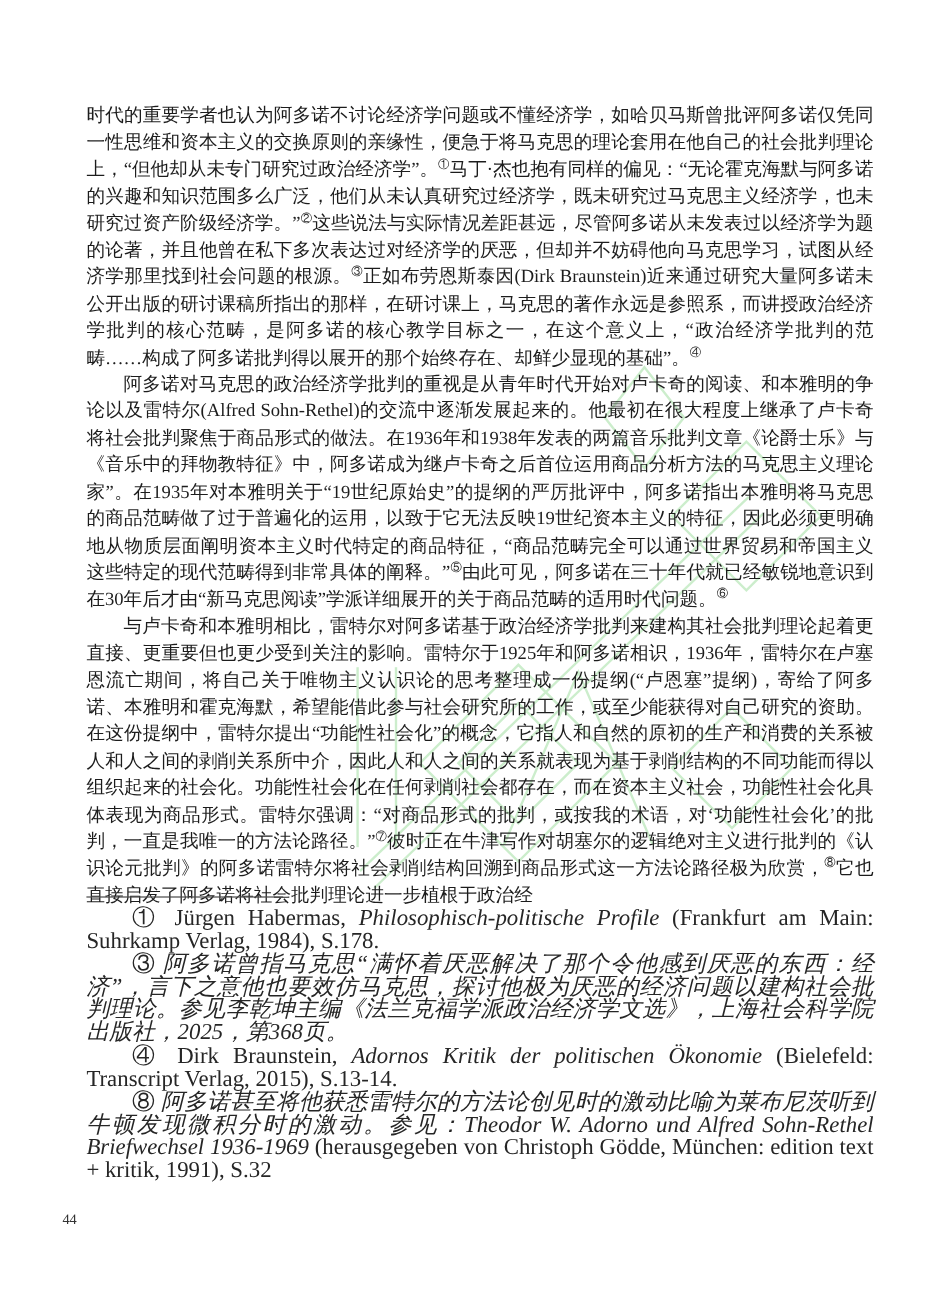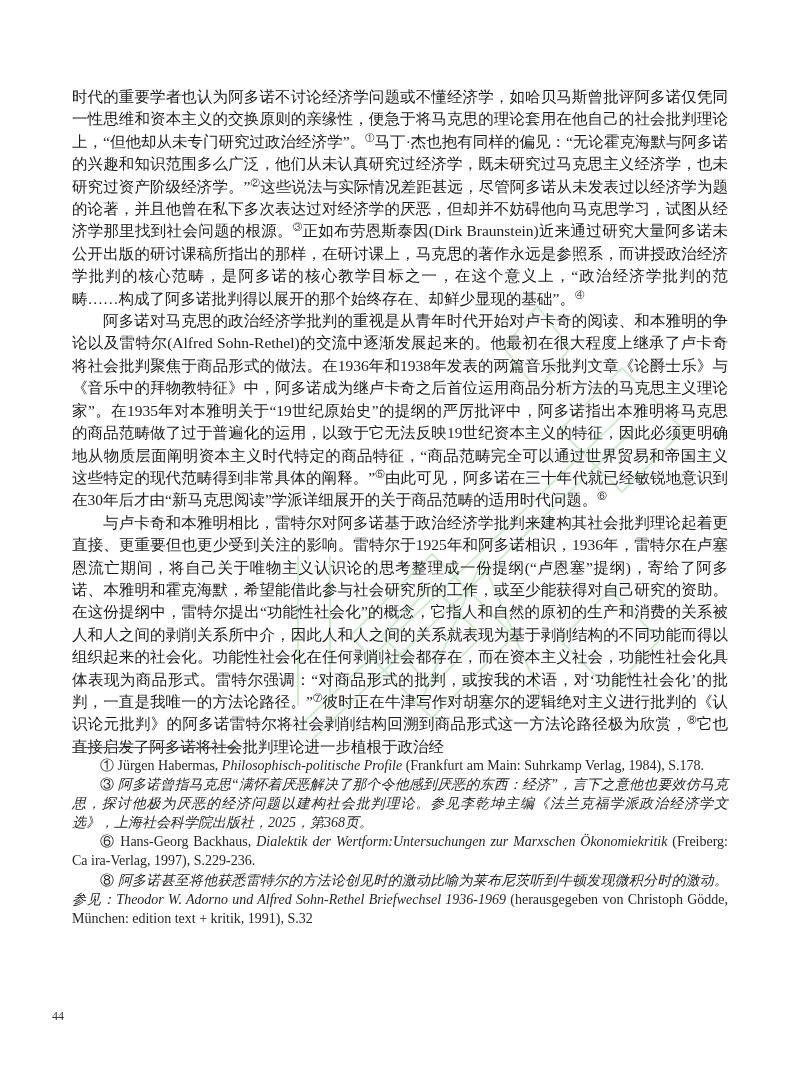--- a/index.html
+++ b/index.html
@@ -31,21 +31,21 @@
     vertical-align:super;
   }
   .fn-sep {
     position:absolute; left:72px; top:747px; width:164px; height:0;
     border-top:1.2px solid #4a4a4a;
     z-index:1;
   }
   .footnotes {
     position:absolute; left:72px; top:756px; width:656px;
     z-index:1;
-    font-size:14px; line-height:19.1px;
+    font-size:19px; line-height:19.1px;
     color:#262626;
     text-align:justify;
   }
   .footnotes p { margin:0; text-indent:2em; }
   .footnotes .fn-num { font-style:normal; }
   .it  { font-style:italic; }
   .kai { font-style:italic; } 
   .page-number {
     position:absolute; left:52px; top:1009px;
     z-index:1;
@@ -76,19 +76,19 @@
       <p>时代的重要学者也认为阿多诺不讨论经济学问题或不懂经济学，如哈贝马斯曾批评阿多诺仅凭同一性思维和资本主义的交换原则的亲缘性，便急于将马克思的理论套用在他自己的社会批判理论上，“但他却从未专门研究过政治经济学”。<sup class="fnref">①</sup>马丁·杰也抱有同样的偏见：“无论霍克海默与阿多诺的兴趣和知识范围多么广泛，他们从未认真研究过经济学，既未研究过马克思主义经济学，也未研究过资产阶级经济学。”<sup class="fnref">②</sup>这些说法与实际情况差距甚远，尽管阿多诺从未发表过以经济学为题的论著，并且他曾在私下多次表达过对经济学的厌恶，但却并不妨碍他向马克思学习，试图从经济学那里找到社会问题的根源。<sup class="fnref">③</sup>正如布劳恩斯泰因(Dirk Braunstein)近来通过研究大量阿多诺未公开出版的研讨课稿所指出的那样，在研讨课上，马克思的著作永远是参照系，而讲授政治经济学批判的核心范畴，是阿多诺的核心教学目标之一，在这个意义上，“政治经济学批判的范畴……构成了阿多诺批判得以展开的那个始终存在、却鲜少显现的基础”。<sup class="fnref">④</sup></p>
       <p class="indent">阿多诺对马克思的政治经济学批判的重视是从青年时代开始对卢卡奇的阅读、和本雅明的争论以及雷特尔(Alfred Sohn-Rethel)的交流中逐渐发展起来的。他最初在很大程度上继承了卢卡奇将社会批判聚焦于商品形式的做法。在1936年和1938年发表的两篇音乐批判文章《论爵士乐》与《音乐中的拜物教特征》中，阿多诺成为继卢卡奇之后首位运用商品分析方法的马克思主义理论家”。在1935年对本雅明关于“19世纪原始史”的提纲的严厉批评中，阿多诺指出本雅明将马克思的商品范畴做了过于普遍化的运用，以致于它无法反映19世纪资本主义的特征，因此必须更明确地从物质层面阐明资本主义时代特定的商品特征，“商品范畴完全可以通过世界贸易和帝国主义这些特定的现代范畴得到非常具体的阐释。”<sup class="fnref">⑤</sup>由此可见，阿多诺在三十年代就已经敏锐地意识到在30年后才由“新马克思阅读”学派详细展开的关于商品范畴的适用时代问题。<sup class="fnref">⑥</sup></p>
       <p class="indent">与卢卡奇和本雅明相比，雷特尔对阿多诺基于政治经济学批判来建构其社会批判理论起着更直接、更重要但也更少受到关注的影响。雷特尔于1925年和阿多诺相识，1936年，雷特尔在卢塞恩流亡期间，将自己关于唯物主义认识论的思考整理成一份提纲(“卢恩塞”提纲)，寄给了阿多诺、本雅明和霍克海默，希望能借此参与社会研究所的工作，或至少能获得对自己研究的资助。在这份提纲中，雷特尔提出“功能性社会化”的概念，它指人和自然的原初的生产和消费的关系被人和人之间的剥削关系所中介，因此人和人之间的关系就表现为基于剥削结构的不同功能而得以组织起来的社会化。功能性社会化在任何剥削社会都存在，而在资本主义社会，功能性社会化具体表现为商品形式。雷特尔强调：“对商品形式的批判，或按我的术语，对‘功能性社会化’的批判，一直是我唯一的方法论路径。”<sup class="fnref">⑦</sup>彼时正在牛津写作对胡塞尔的逻辑绝对主义进行批判的《认识论元批判》的阿多诺雷特尔将社会剥削结构回溯到商品形式这一方法论路径极为欣赏，<sup class="fnref">⑧</sup>它也直接启发了阿多诺将社会批判理论进一步植根于政治经</p>
     </div>
 
   <div class="fn-sep"></div>
 
   <div class="footnotes">
       <p><span class="fn-num">① </span><span>Jürgen Habermas, </span><span class="it">Philosophisch-politische Profile</span><span> (Frankfurt am Main: Suhrkamp Verlag, 1984), S.178.</span></p>
       <p><span class="fn-num">③ </span><span class="kai">阿多诺曾指马克思“满怀着厌恶解决了那个令他感到厌恶的东西：经济”，言下之意他也要效仿马克思，探讨他极为厌恶的经济问题以建构社会批判理论。参见李乾坤主编《法兰克福学派政治经济学文选》，上海社会科学院出版社，2025，第368页。</span></p>
-      <p><span class="fn-num">⑥ </span><span>Hans-Georg Backhaus, </span><span class="it">Dialektik der Wertform:Untersuchungen zur Marxschen Ökonomiekritik</span><span> (Freiberg: Ca ira-Verlag, 1997), S.229-236.</span></p>
+      <p><span class="fn-num">④ </span><span>Dirk Braunstein, </span><span class="it">Adornos Kritik der politischen Ökonomie</span><span> (Bielefeld: Transcript Verlag, 2015), S.13-14.</span></p>
       <p><span class="fn-num">⑧ </span><span class="kai">阿多诺甚至将他获悉雷特尔的方法论创见时的激动比喻为莱布尼茨听到牛顿发现微积分时的激动。参见：</span><span class="it">Theodor W. Adorno und Alfred Sohn-Rethel Briefwechsel 1936-1969</span><span> (herausgegeben von Christoph Gödde, München: edition text + kritik, 1991), S.32</span></p>
     </div>
 
   <div class="page-number">44</div>
 
 </div>
 
 </body></html>

